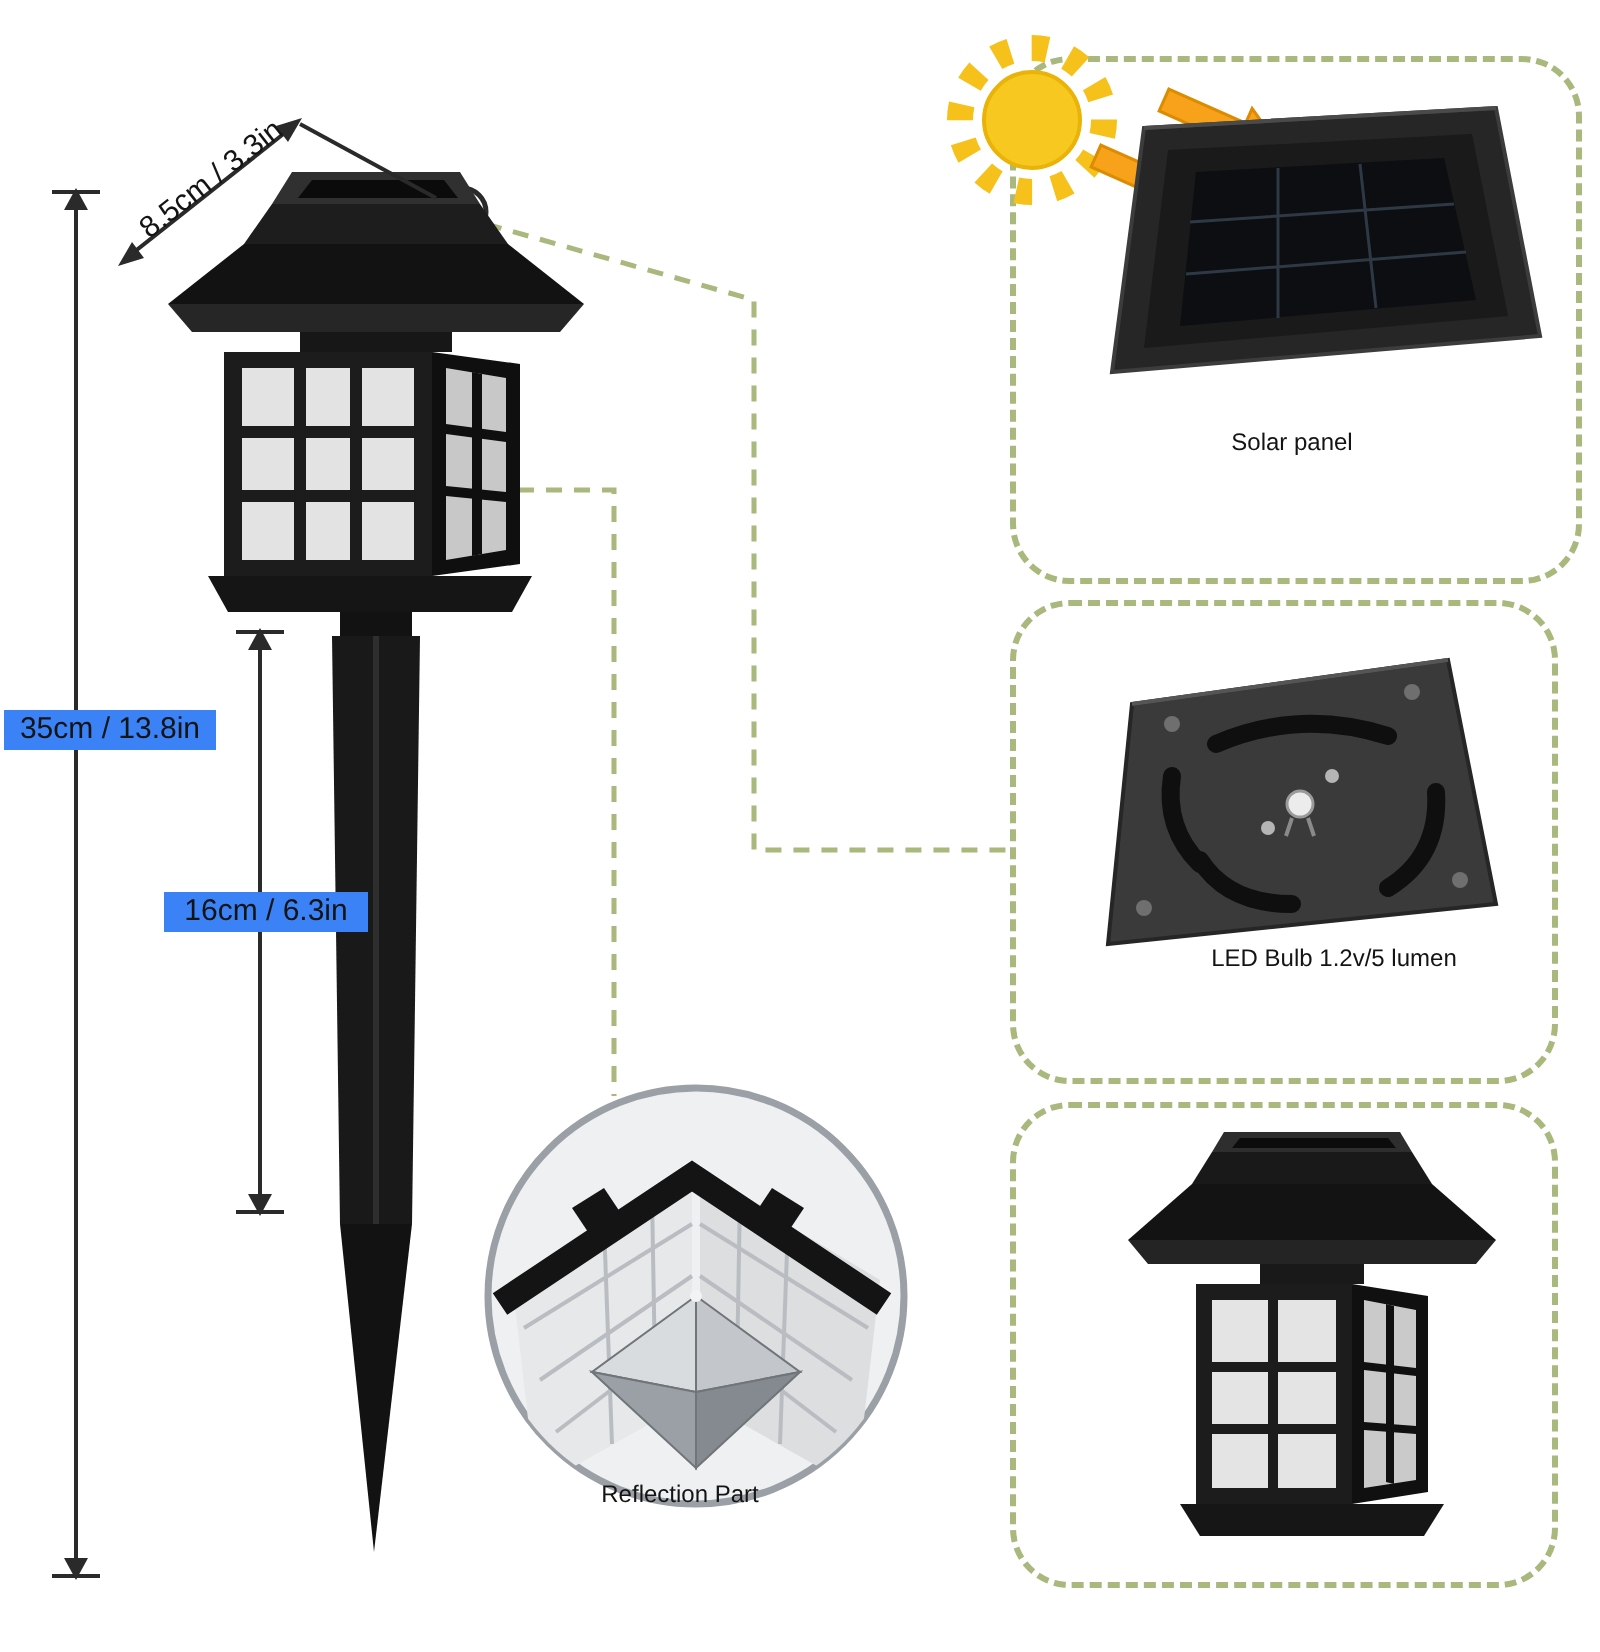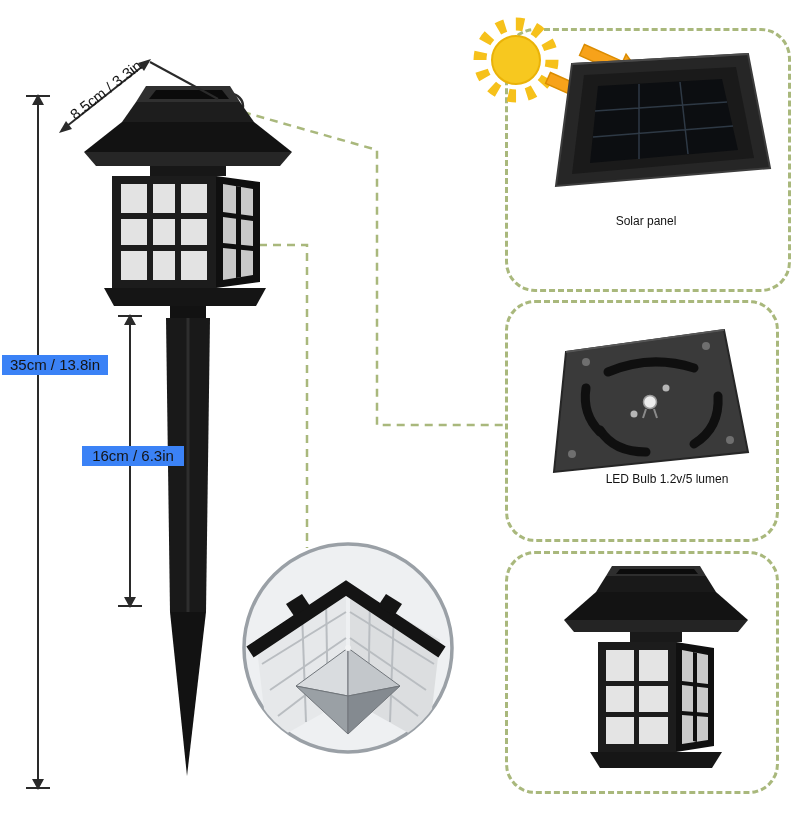--- a/index.html
+++ b/index.html
@@ -182,14 +182,15 @@
       </g>
     </g>
   </svg>
 
   <div class="dim-label rot" style="left:48px;top:80px;width:112px;">8.5cm / 3.3in</div>
   <div class="dim-label" style="left:2px;top:355px;width:102px;">35cm / 13.8in</div>
   <div class="dim-label" style="left:82px;top:446px;width:98px;">16cm / 6.3in</div>
 
   <div class="caption" style="left:505px;top:210px;width:282px;">Solar panel</div>
   <div class="caption" style="left:505px;top:468px;width:268px;margin-left:28px;">LED Bulb 1.2v/5 lumen</div>
+  <div class="caption" style="left:258px;top:736px;width:164px;">Reflection Part</div>
 
 </div>
 
 </body></html>

